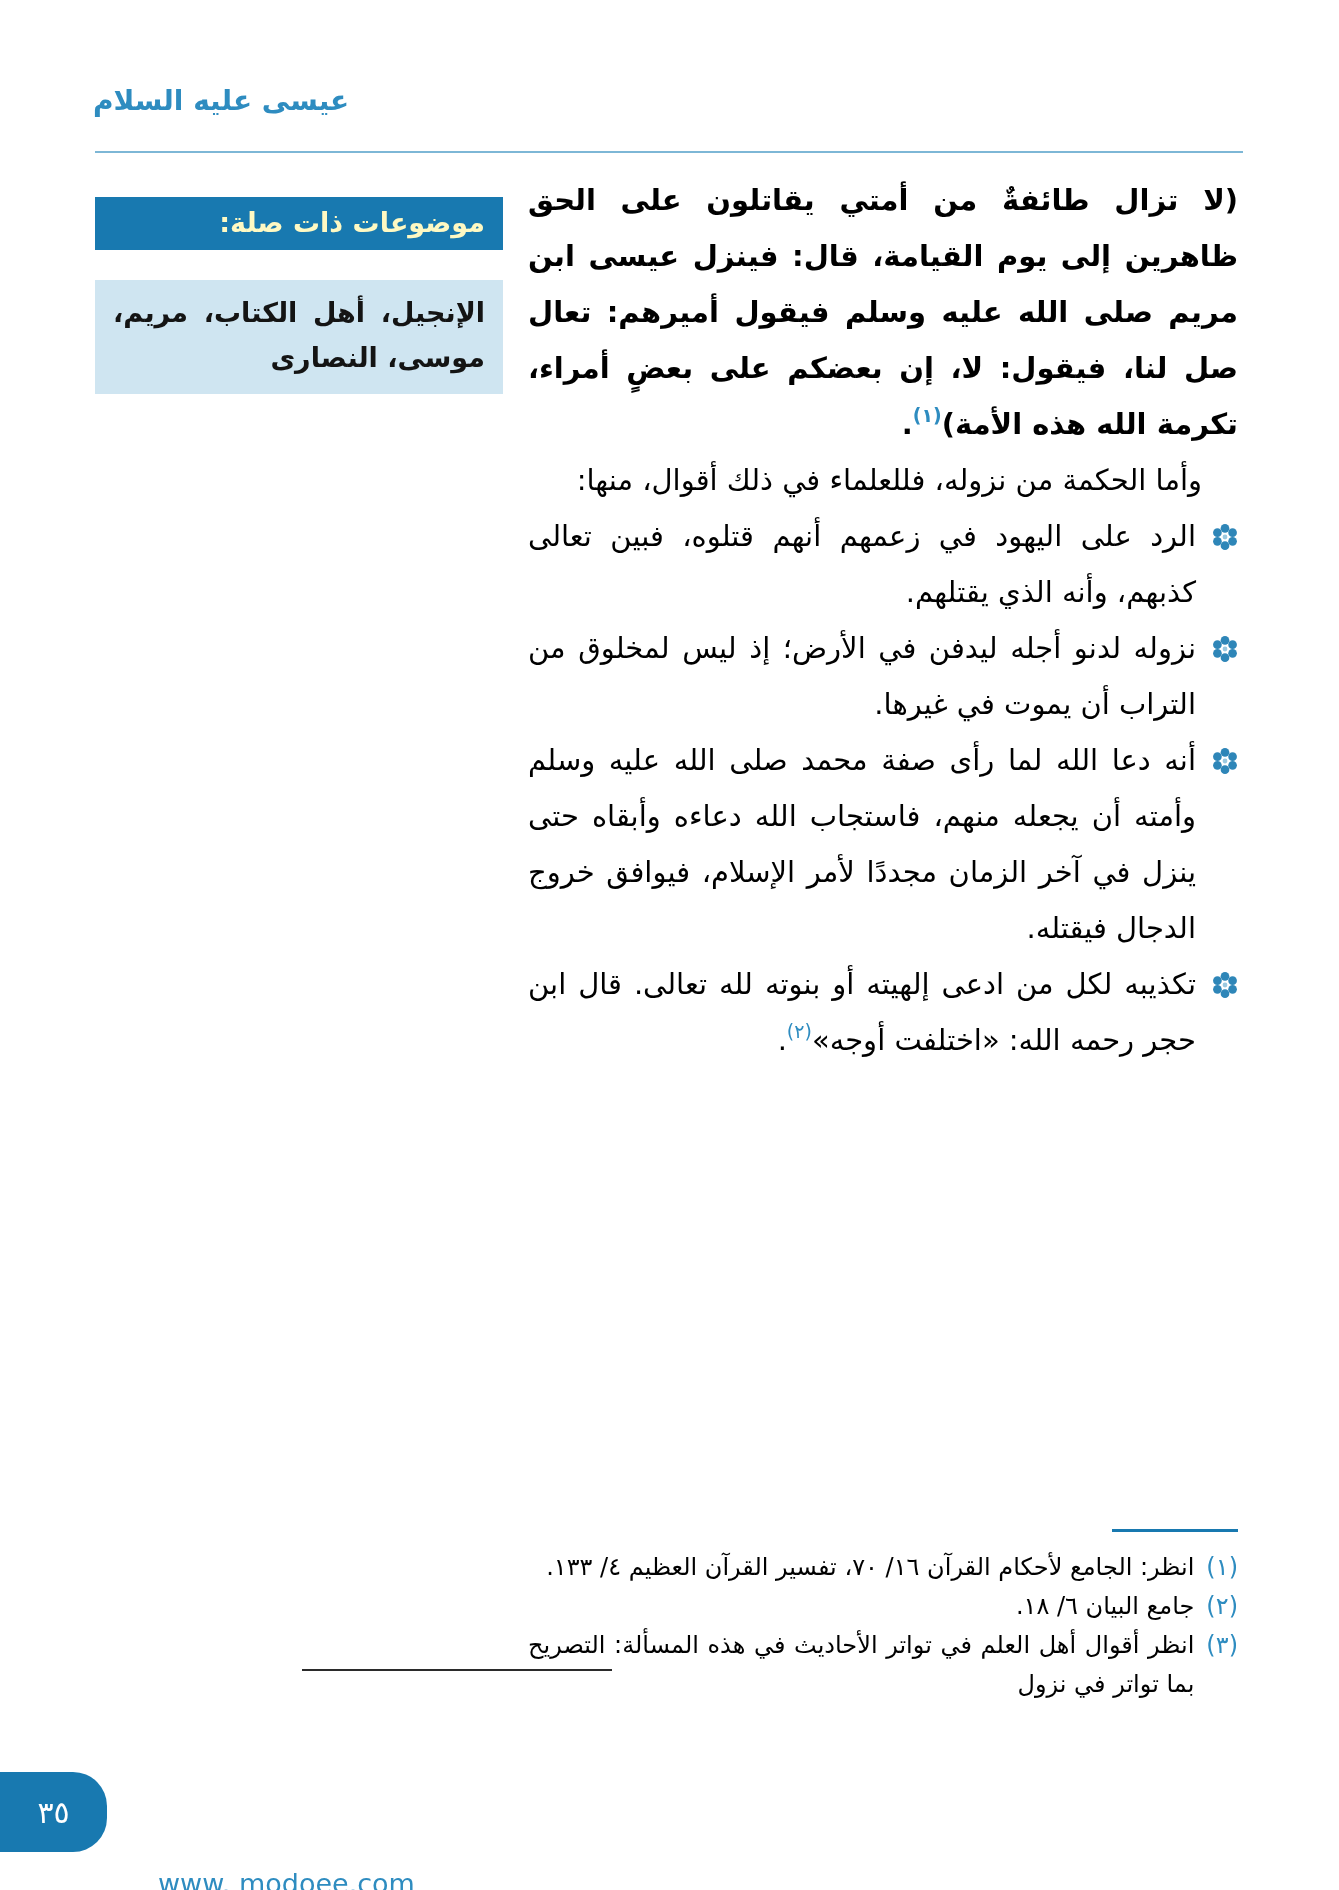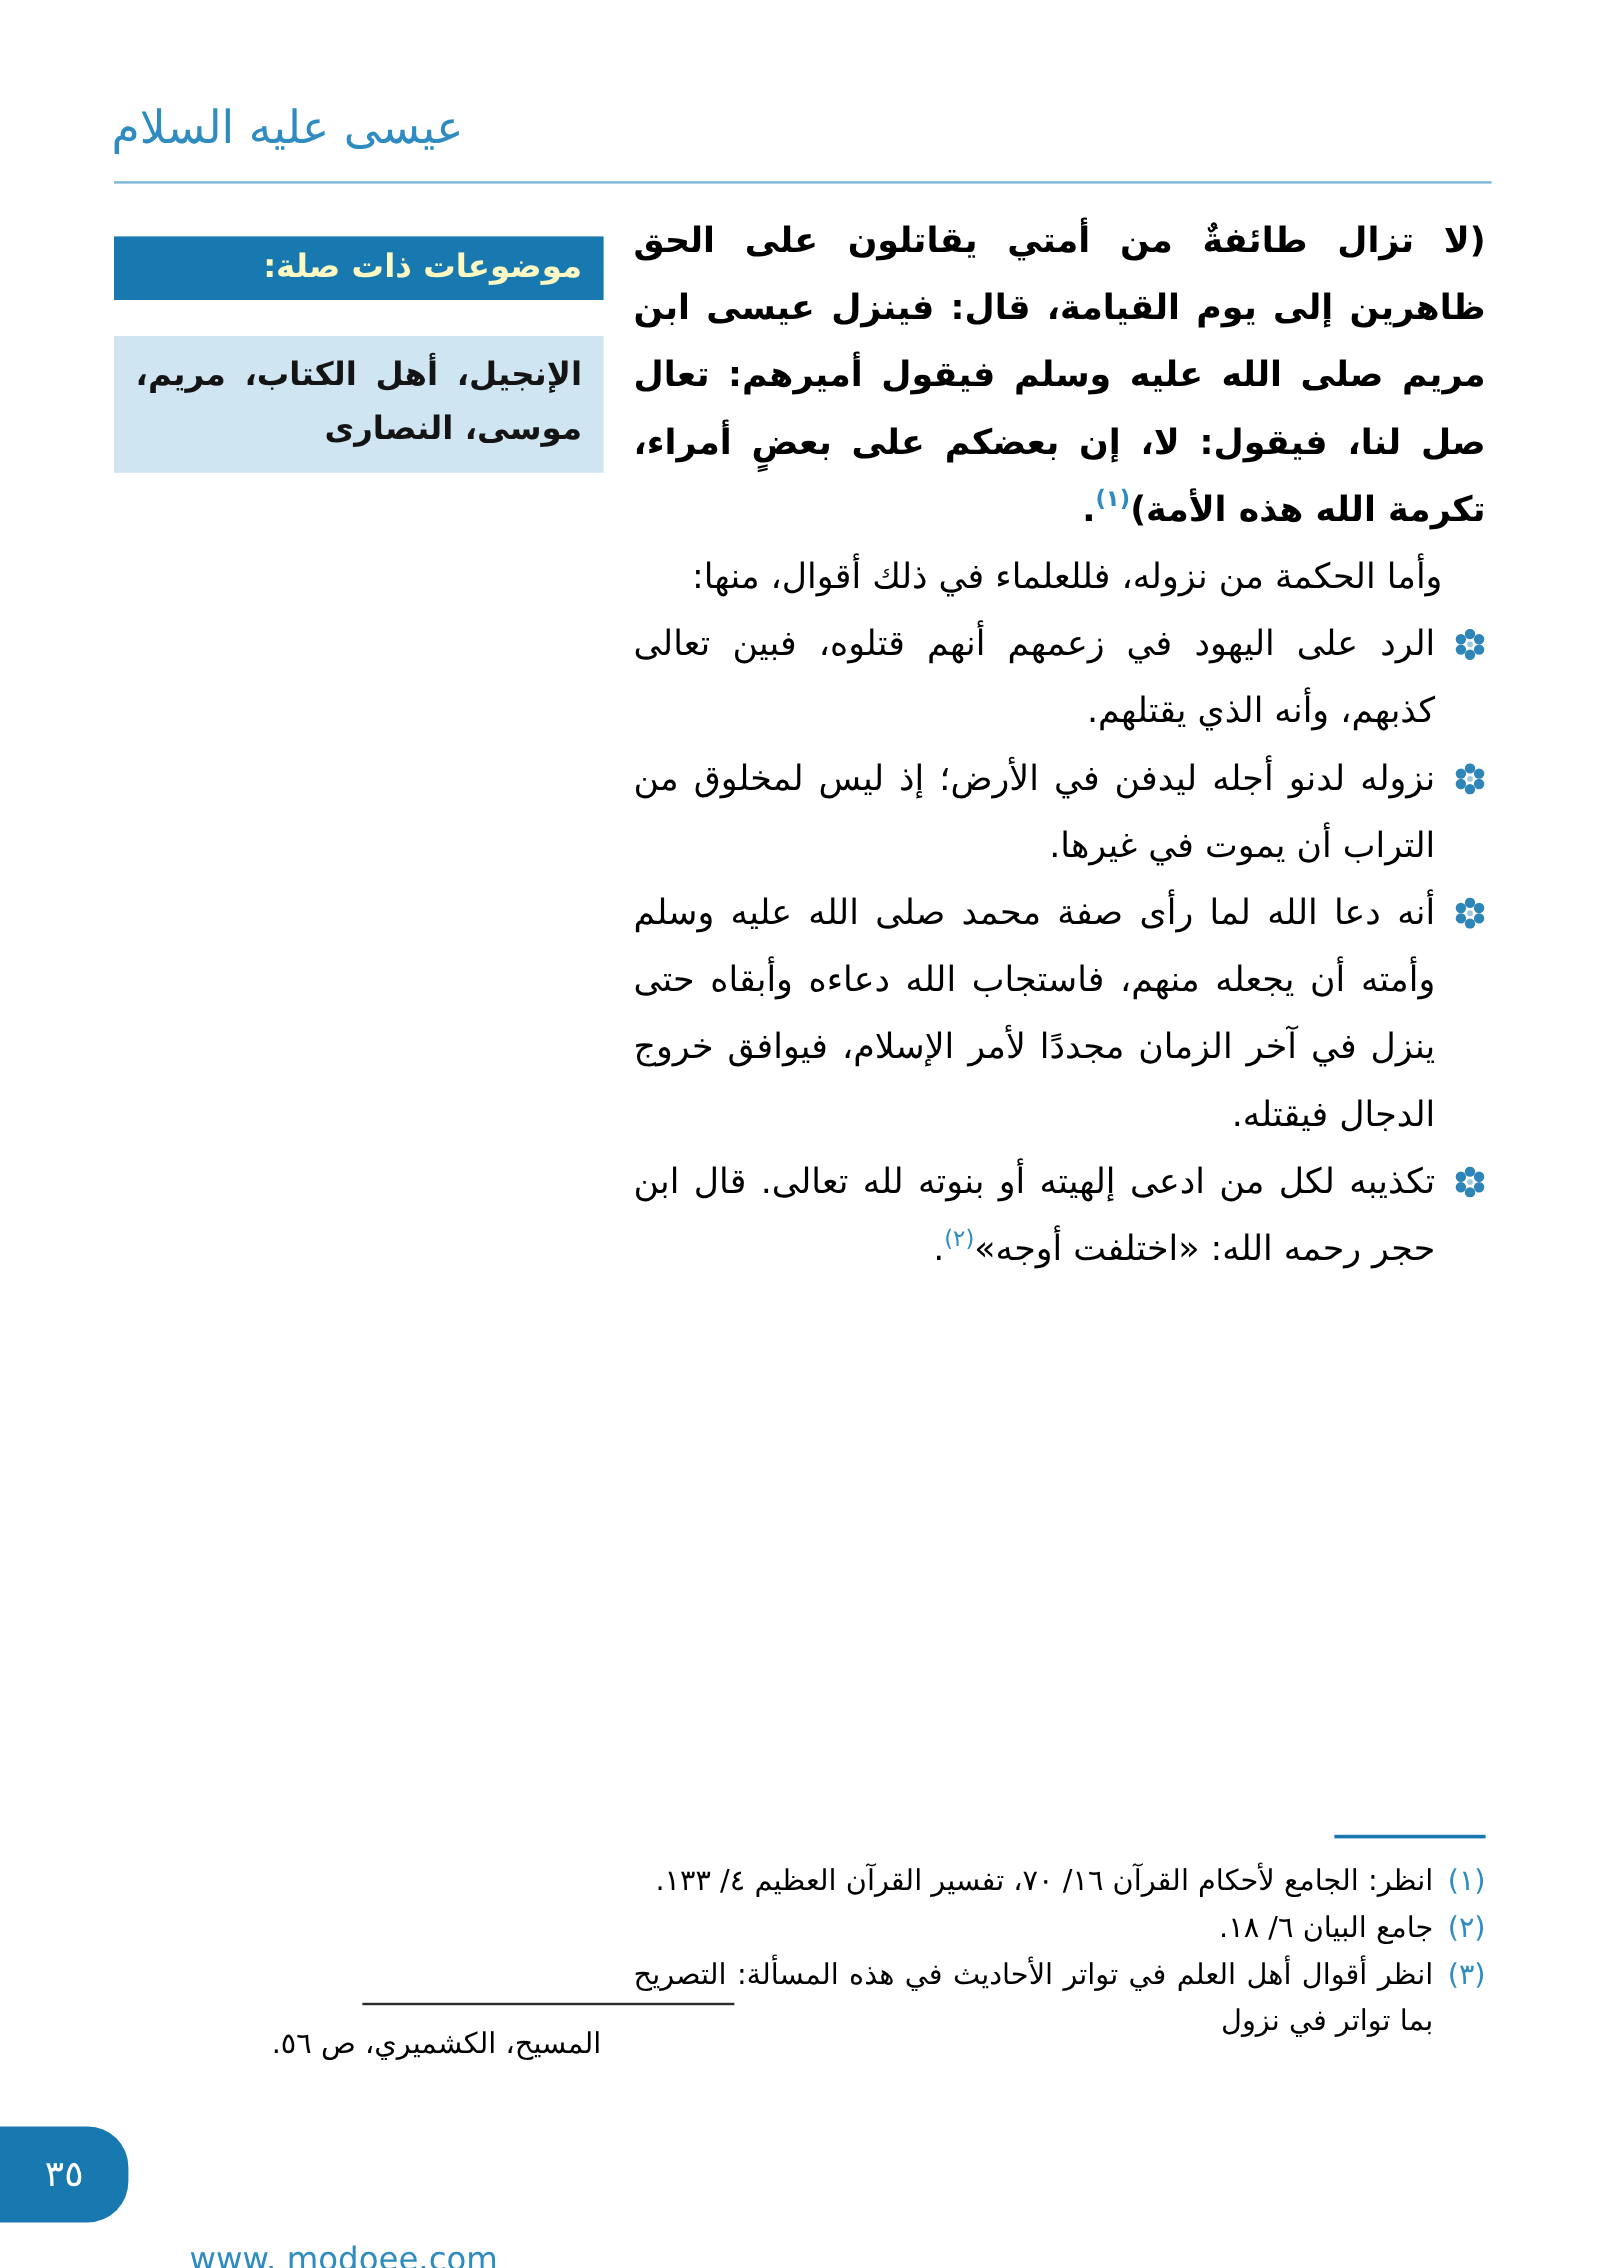--- a/index.html
+++ b/index.html
@@ -13,22 +13,22 @@
     overflow: hidden;
     margin: 0 auto;
     color: #000;
   }
   .page-title {
     position: absolute;
     left: 93px;
     top: 84px;
     direction: rtl;
     color: #2e8cc0;
-    font-size: 38px;
-    font-weight: normal;
+    font-size: 28px;
+    font-weight: bold;
     white-space: nowrap;
   }
   .header-rule {
     position: absolute;
     left: 95px;
     top: 151px;
     width: 1148px;
     height: 2px;
     background: #7db7d6;
   }
@@ -246,20 +246,19 @@
       <span class="fn-num">(٢)</span>
       <div class="fn-text">جامع البيان ٦/ ١٨.</div>
     </div>
     <div class="footnote">
       <span class="fn-num">(٣)</span>
       <div class="fn-text">انظر أقوال أهل العلم في تواتر الأحاديث في هذه المسألة: التصريح بما تواتر في نزول</div>
     </div>
   </div>
 
   <div class="fn-rule-left"></div>
-  <div class="fn-left">المسيح، الكشميري، ص ٥٦.</div>
 
   <div class="page-tab">
     <span>٣٥</span>
   </div>
   <div class="website">www. modoee.com</div>
 
 </div>
 
 </body></html>

